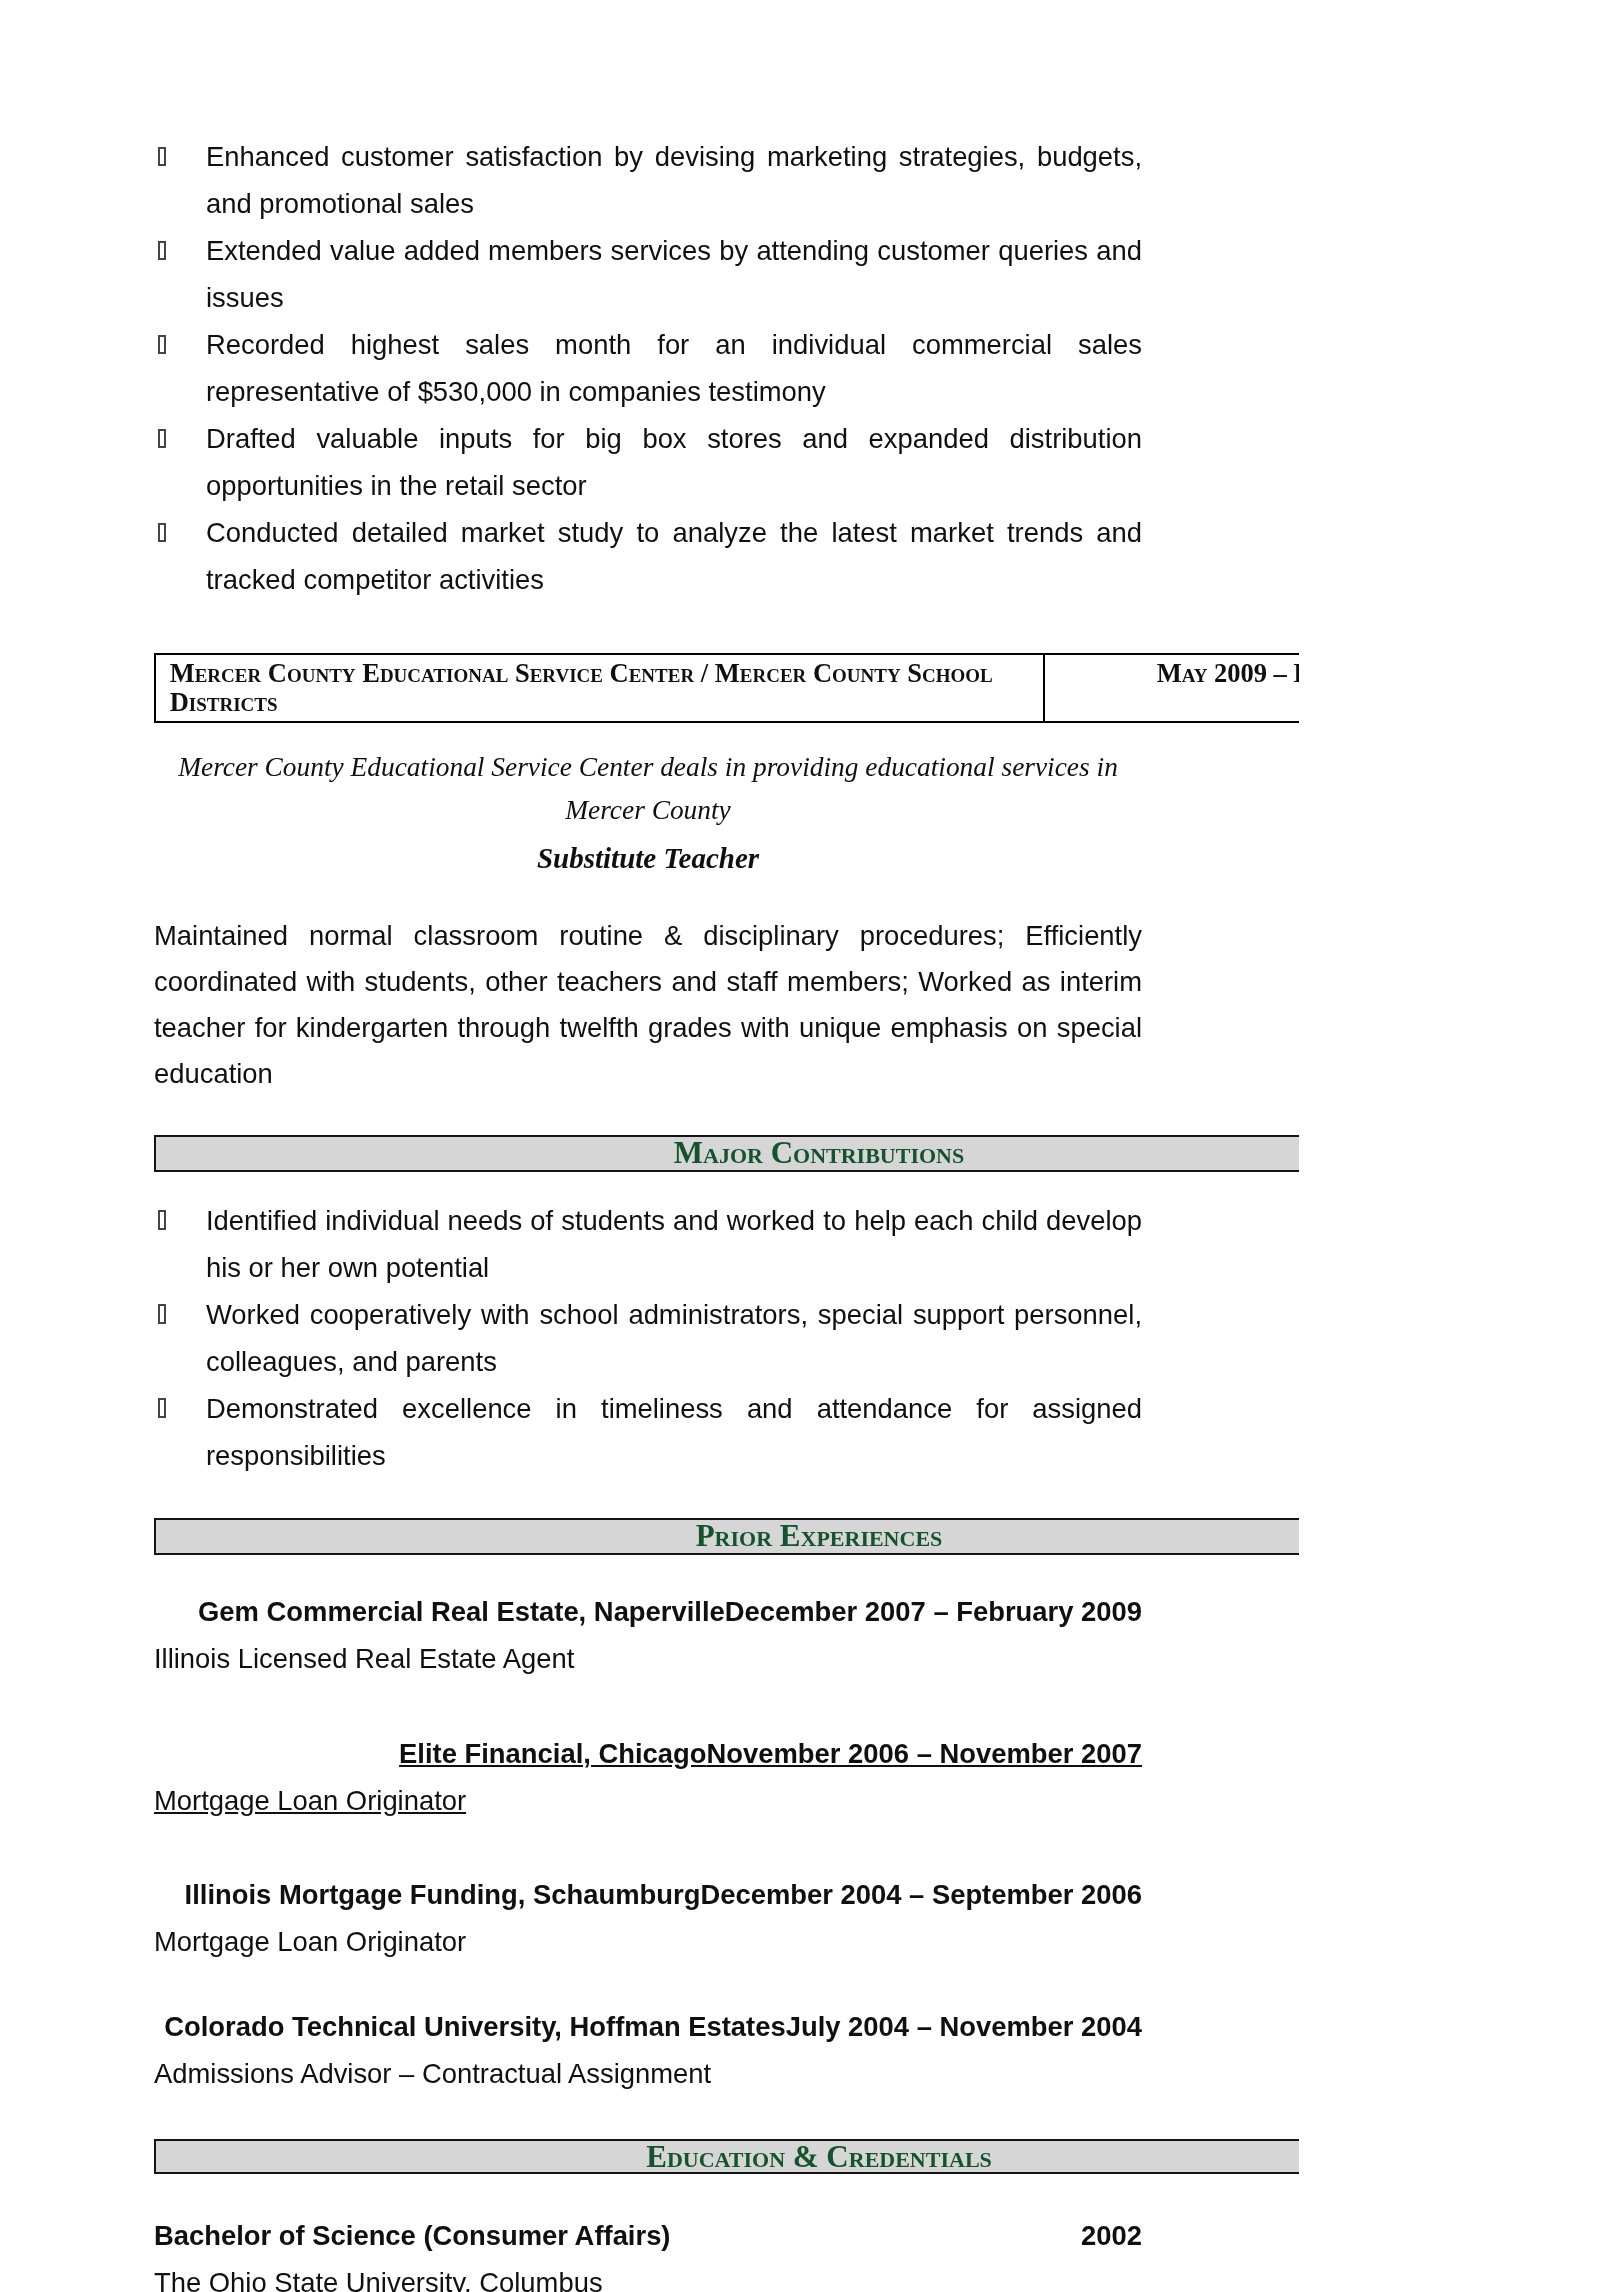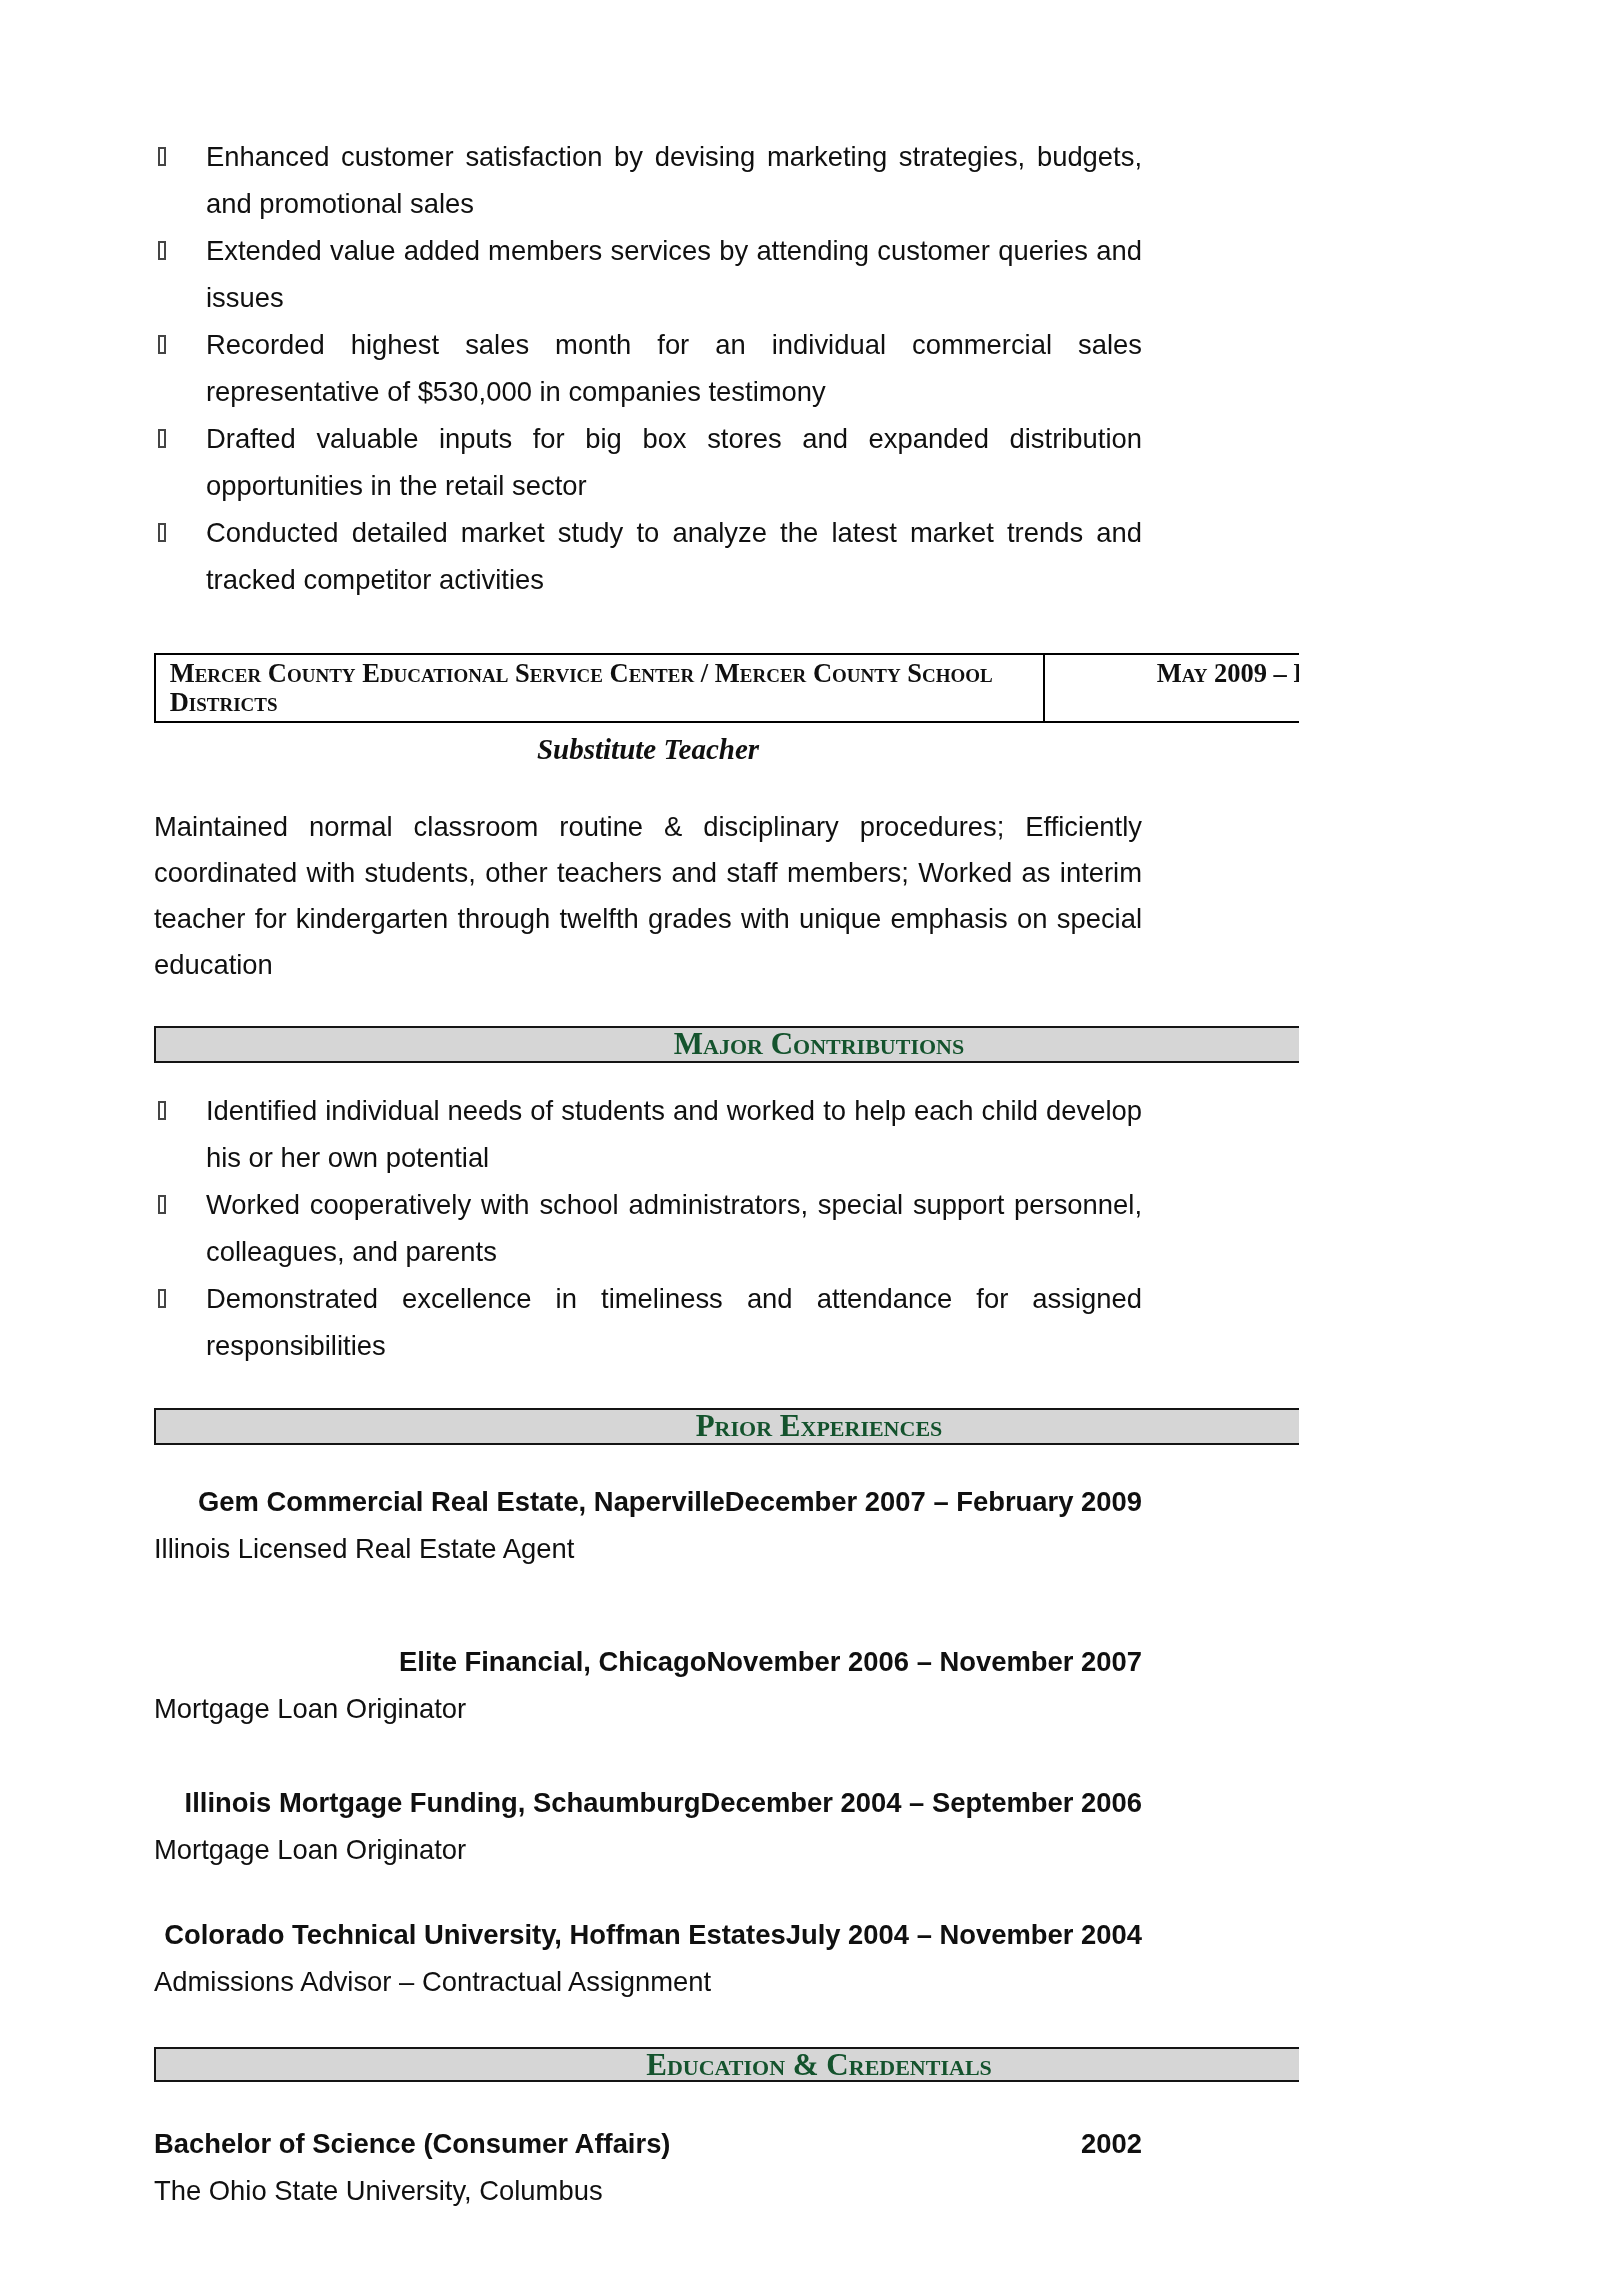--- a/index.html
+++ b/index.html
@@ -84,21 +84,21 @@
   }
   .bar-major { margin-top: 38px; }
   .bar-prior { margin-top: 39px; }
   .bar-education { margin-top: 42px; height: 35px; }
 
   .contrib-list { margin-top: 24.5px !important; }
 
   
   .entries { margin-top: 33px; }
   .entry { line-height: 47px; }
-  .entry-m46 { margin-top: 66px; }
+  .entry-m46 { margin-top: 48px; text-decoration: underline; }
   .entry-m48 { margin-top: 47px; }
   .entry-m39 { margin-top: 38px; }
   .entry-head { display: flex; justify-content: flex-end; font-weight: bold; }
   .entry-company { white-space: nowrap; }
   .entry-dates { white-space: nowrap; text-align: right; }
   .entry-role { font-weight: normal; }
 
   
   .edu-entry { margin-top: 38px; line-height: 47px; }
   .edu-head { display: flex; justify-content: space-between; font-weight: bold; }
@@ -133,20 +133,21 @@
 
   <table class="employer-table">
     <tbody>
         <tr>
       <td class="employer-cell">Mercer County Educational Service Center / Mercer County School Districts</td>
       <td class="dates-cell">May 2009 – December 2010</td>
     </tr>
   </tbody>
     </table>
 
+  <div class="employer-desc">Mercer County Educational Service Center deals in providing educational services in Mercer County</div>
 
   <div class="job-title">Substitute Teacher</div>
 
   <div class="job-summary">Maintained normal classroom routine &amp; disciplinary procedures; Efficiently coordinated with students, other teachers and staff members; Worked as interim teacher for kindergarten through twelfth grades with unique emphasis on special education</div>
 
   <div class="section-bar bar-major">Major Contributions</div>
 
   <ul class="bullet-list contrib-list">
     <li>
       <span class="tofu"></span>

